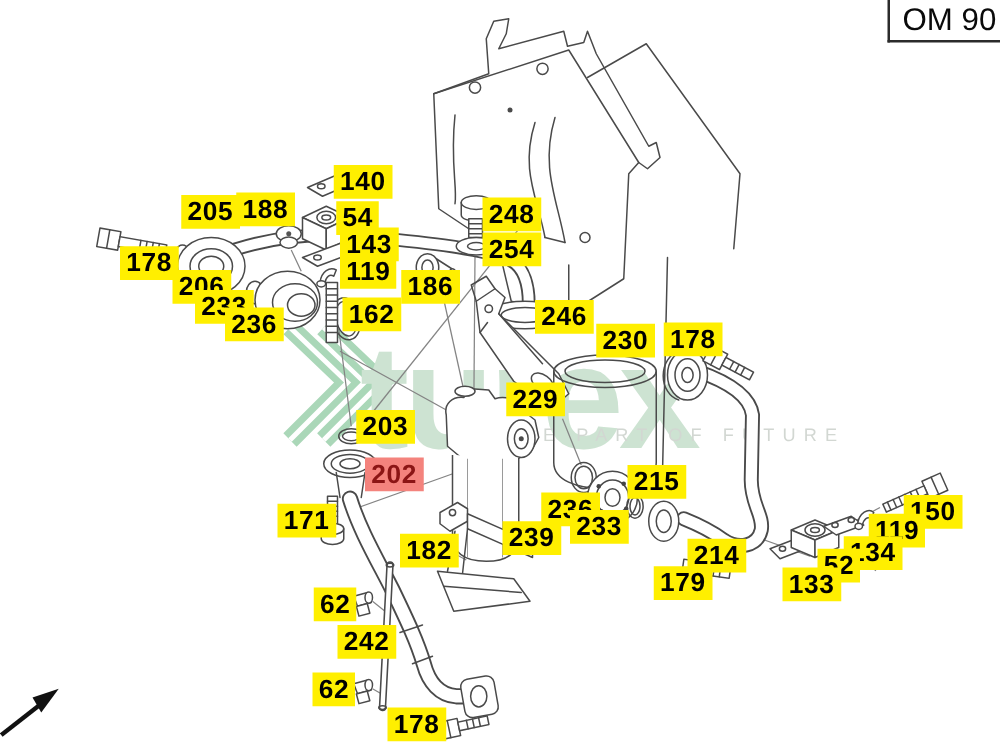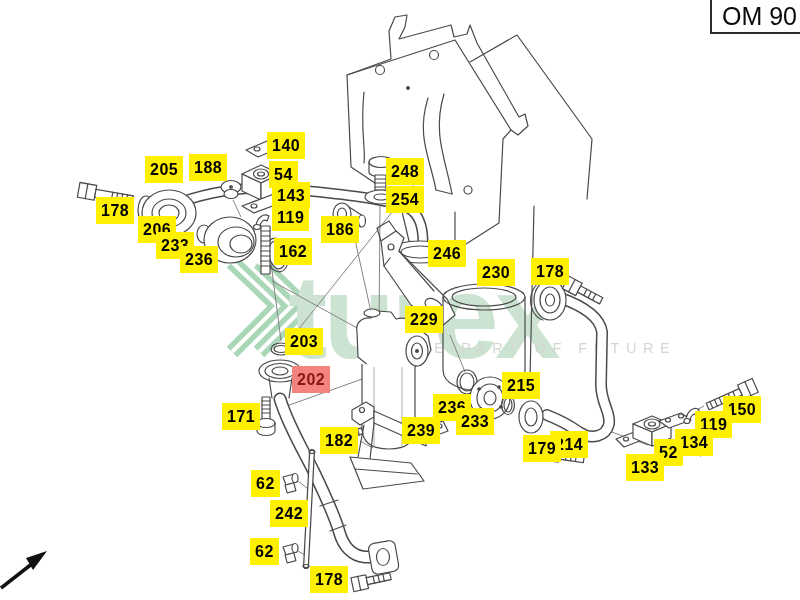--- a/index.html
+++ b/index.html
@@ -10,21 +10,21 @@
   #stage{position:absolute;left:0;top:0;width:800px;height:600px;}
   #diagram-svg{position:absolute;left:0;top:0;z-index:10;}
   .ln{fill:none;stroke:#4a4a4a;stroke-width:1.2;stroke-linejoin:round;stroke-linecap:round;}
   .wf{fill:#ffffff;stroke:#4a4a4a;stroke-width:1.2;stroke-linejoin:round;}
   .thin{fill:none;stroke:#848484;stroke-width:1;}
   .tube-o{fill:none;stroke:#4a4a4a;stroke-linecap:round;}
   .tube-i{fill:none;stroke:#ffffff;stroke-linecap:round;}
   .part-label{
     position:absolute;z-index:30;
     background:var(--label-bg,#ffef00);color:var(--label-text,#000);
-    font-weight:bold;font-size:16px;line-height:25px;padding:1px 5px;
+    font-weight:bold;font-size:21px;line-height:25px;padding:1px 5px;
     white-space:nowrap;letter-spacing:.5px;
   }
   .part-label.highlighted{background:var(--hl-bg,#f4837d);color:var(--hl-text,#8b1515);}
   #om-box{
     position:absolute;top:0;right:0;z-index:40;background:#fff;
     border-left:2px solid #2b2b2b;border-bottom:2px solid #2b2b2b;
     width:78px;height:32px;display:flex;align-items:center;padding-left:10px;
     font-size:25px;color:#0a0a0a;
   }
 </style>
@@ -332,21 +332,21 @@
       <div class="part-label" style="left: 405px; top: 306px;">229</div>
       <div class="part-label" style="left: 285px; top: 328px;">203</div>
       <div class="part-label highlighted" style="left: 292px; top: 366px;">202</div>
       <div class="part-label" style="left: 222px; top: 403px;">171</div>
       <div class="part-label" style="left: 320px; top: 400px; margin-top: 27px;">182</div>
       <div class="part-label" style="left: 402px; top: 417px;">239</div>
       <div class="part-label" style="left: 433px; top: 394px;">236</div>
       <div class="part-label" style="left: 456px; top: 408px;">233</div>
       <div class="part-label" style="left: 502px; top: 372px;">215</div>
       <div class="part-label" style="left: 550px; top: 399px; margin-top: 32px;">214</div>
-      <div class="part-label" style="left: 523px; top: 435px;">179</div>
+      <div class="part-label" style="left: 523px; top: 453px;">179</div>
       <div class="part-label" style="left: 723px; top: 396px;">150</div>
       <div class="part-label" style="left: 695px; top: 411px;">119</div>
       <div class="part-label" style="left: 675px; top: 429px;">134</div>
       <div class="part-label" style="left: 654px; top: 439px;">52</div>
       <div class="part-label" style="left: 626px; top: 454px;">133</div>
       <div class="part-label" style="left: 251px; top: 470px;">62</div>
       <div class="part-label" style="left: 270px; top: 500px;">242</div>
       <div class="part-label" style="left: 250px; top: 538px;">62</div>
       <div class="part-label" style="left: 310px; top: 566px;">178</div>
     </div>

